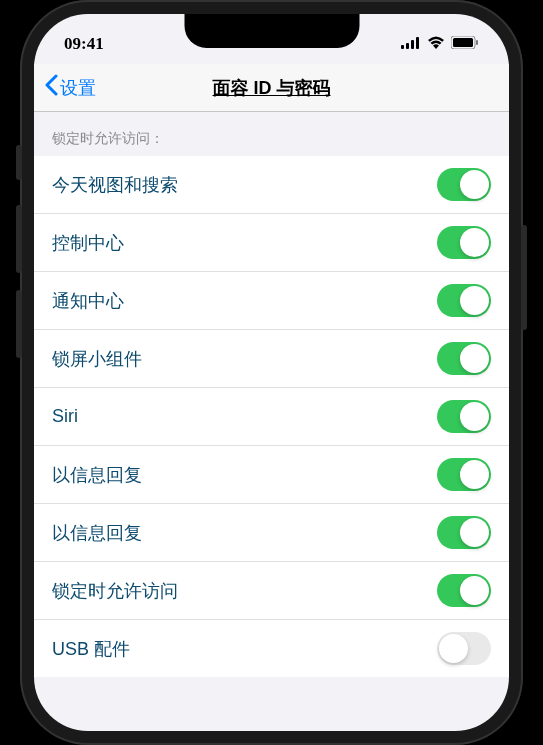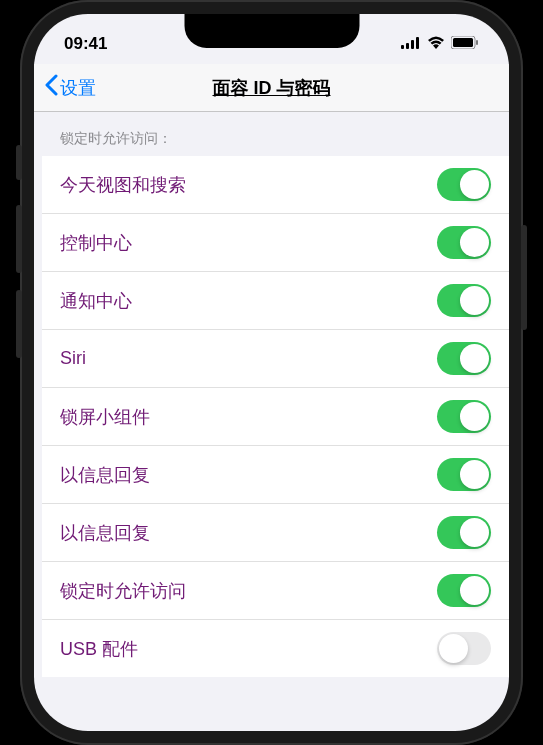--- a/index.html
+++ b/index.html
@@ -54,20 +54,21 @@
       border-radius: 0 0 22px 22px;
       z-index: 100;
     }
     .status-bar {
       height: 50px;
       display: flex;
       justify-content: space-between;
       align-items: center;
       padding: 0 30px;
       padding-top: 10px;
+      font-family: Liberation Serif, serif;
     }
     .status-time {
       font-size: 17px;
       font-weight: 600;
       color: #000;
     }
     .status-icons {
       display: flex;
       align-items: center;
       gap: 6px;
@@ -95,21 +96,20 @@
       flex: 1;
       text-align: center;
       font-size: 18px;
       font-weight: 600;
       color: #000;
       text-decoration: underline;
     }
     .content {
       overflow-y: auto;
       height: calc(100% - 98px);
-      margin-left: 8px;
     }
     .section-header {
       padding: 18px 18px 8px 18px;
       font-size: 14px;
       color: #8a8a8e;
     }
     .list {
       background: #fff;
     }
     .list-row {
@@ -119,21 +119,21 @@
       padding: 12px 18px;
       min-height: 48px;
       border-bottom: 0.5px solid rgba(0,0,0,0.12);
     }
     .list-row:last-child {
       border-bottom: none;
       gap: 28px;
     }
     .row-label {
       font-size: 18px;
-      color: #701a75;
+      color: #0c4a6e;
     }
     .toggle {
       width: 54px;
       height: 33px;
       border-radius: 17px;
       position: relative;
       cursor: pointer;
     }
     .toggle.on {
       background: #34c759;
@@ -223,27 +223,27 @@
               <div class="toggle-knob"></div>
             </div>
           </div>
           <div class="list-row">
             <span class="row-label">通知中心</span>
             <div class="toggle on">
               <div class="toggle-knob"></div>
             </div>
           </div>
           <div class="list-row">
+            <span class="row-label">锁屏小组件</span>
+            <div class="toggle on">
+              <div class="toggle-knob"></div>
+            </div>
+          </div>
+          <div class="list-row">
             <span class="row-label">Siri</span>
-            <div class="toggle on">
-              <div class="toggle-knob"></div>
-            </div>
-          </div>
-          <div class="list-row">
-            <span class="row-label">锁屏小组件</span>
             <div class="toggle on">
               <div class="toggle-knob"></div>
             </div>
           </div>
           <div class="list-row">
             <span class="row-label">以信息回复</span>
             <div class="toggle on">
               <div class="toggle-knob"></div>
             </div>
           </div>

